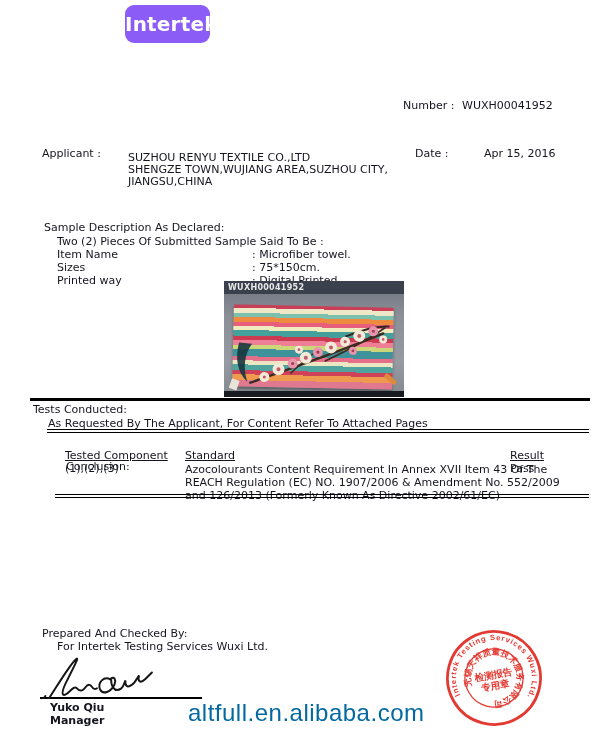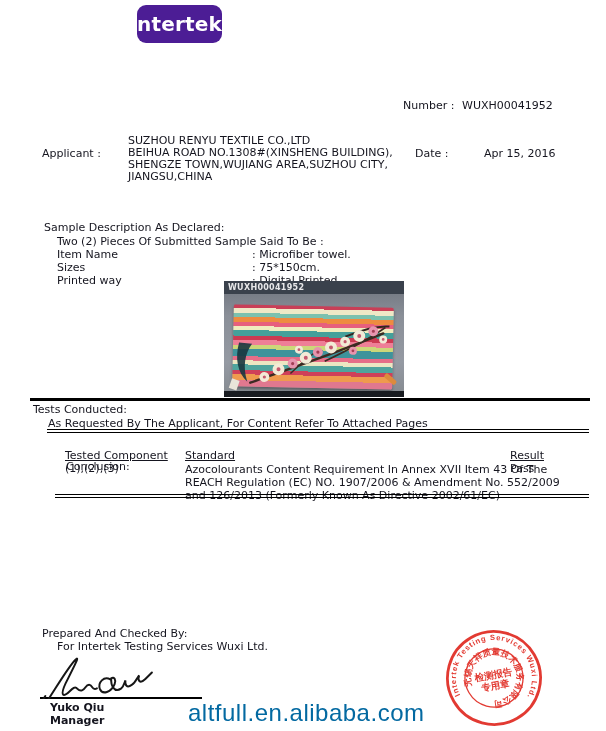--- a/index.html
+++ b/index.html
@@ -6,22 +6,22 @@
   body{
     width:606px;height:731px;position:relative;background:#ffffff;
     font-family:"DejaVu Sans","Liberation Sans",sans-serif;
     font-size:11px;color:#15151f;overflow:hidden;
   }
   .abs{position:absolute;}
   .line{line-height:12px;white-space:nowrap;}
 
   
   .logo{
-    left:137px;top:5px;width:85px;height:38px;background:#4c1d95;
-    border-radius:9px;display:flex;align-items:center;justify-content:flex-end;
+    left:125px;top:5px;width:85px;height:38px;background:#8b5cf6;
+    border-radius:9px;display:flex;align-items:center;justify-content:flex-start;
   }
   .logo span{color:#fff;font-size:20px;font-weight:600;letter-spacing:0.2px;}
 
   
   .photo{
     left:224px;top:281px;width:180px;height:116px;overflow:hidden;
     background:linear-gradient(180deg,#6d727c 0%,#8a8f98 30%,#959aa3 70%,#84898f 100%);
   }
   .photo-strip{
     position:absolute;left:0;top:0;width:100%;height:13px;
@@ -83,23 +83,22 @@
 <body>
 
 <div class="abs logo">
   <span>Intertek</span>
 </div>
 
 <div class="abs line" style="left:403px;top:100px;">Number :</div>
 <div class="abs line" style="left:462px;top:100px;">WUXH00041952</div>
 
 <div class="abs line" style="left:42px;top:148px;">Applicant :</div>
-<div class="abs" style="left:128px;top:135px;">
+<div class="abs" style="left:128px;top:152px;">
   <div class="line">SUZHOU RENYU TEXTILE CO.,LTD</div>
-  <div class="line">BEIHUA ROAD NO.1308#(XINSHENG BUILDING),</div>
   <div class="line">SHENGZE TOWN,WUJIANG AREA,SUZHOU CITY,</div>
   <div class="line">JIANGSU,CHINA</div>
 </div>
 
 <div class="abs line" style="left:415px;top:148px;">Date :</div>
 <div class="abs line" style="left:484px;top:148px;">Apr 15, 2016</div>
 
 <div class="abs line" style="left:44px;top:222px;">Sample Description As Declared:</div>
 <div class="abs line" style="left:57px;top:236px;">Two (2) Pieces Of Submitted Sample Said To Be :</div>
 

